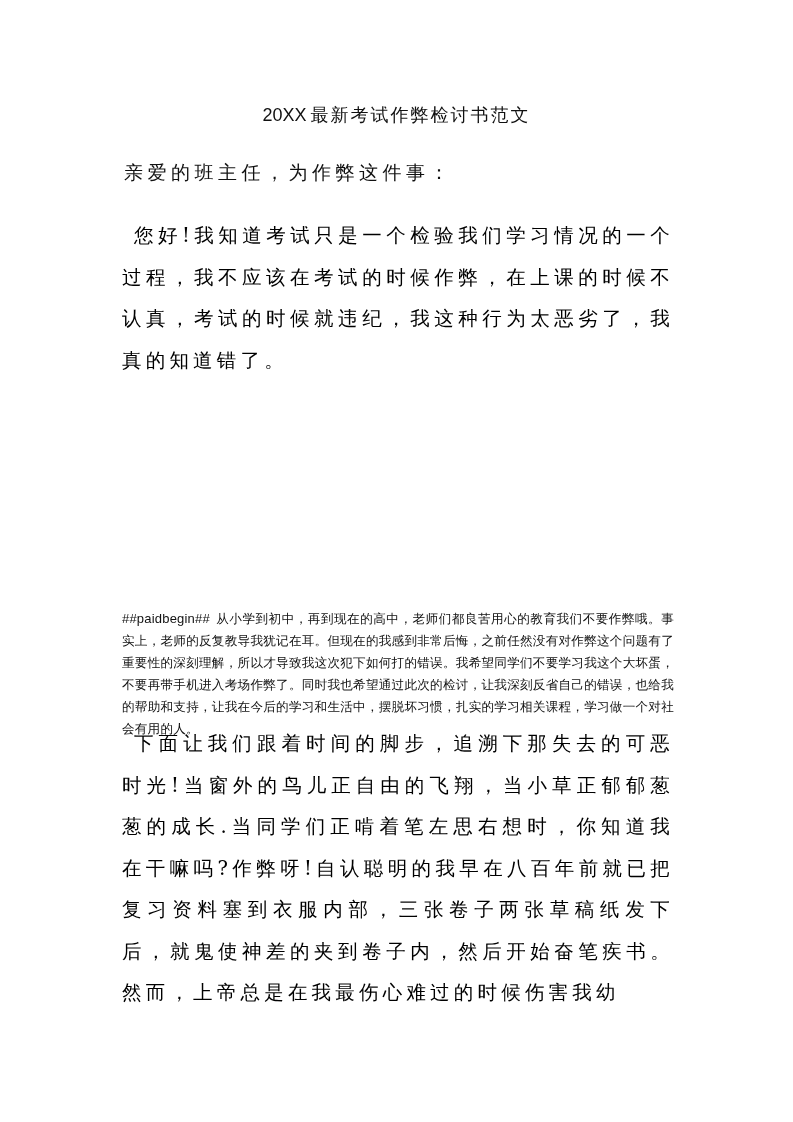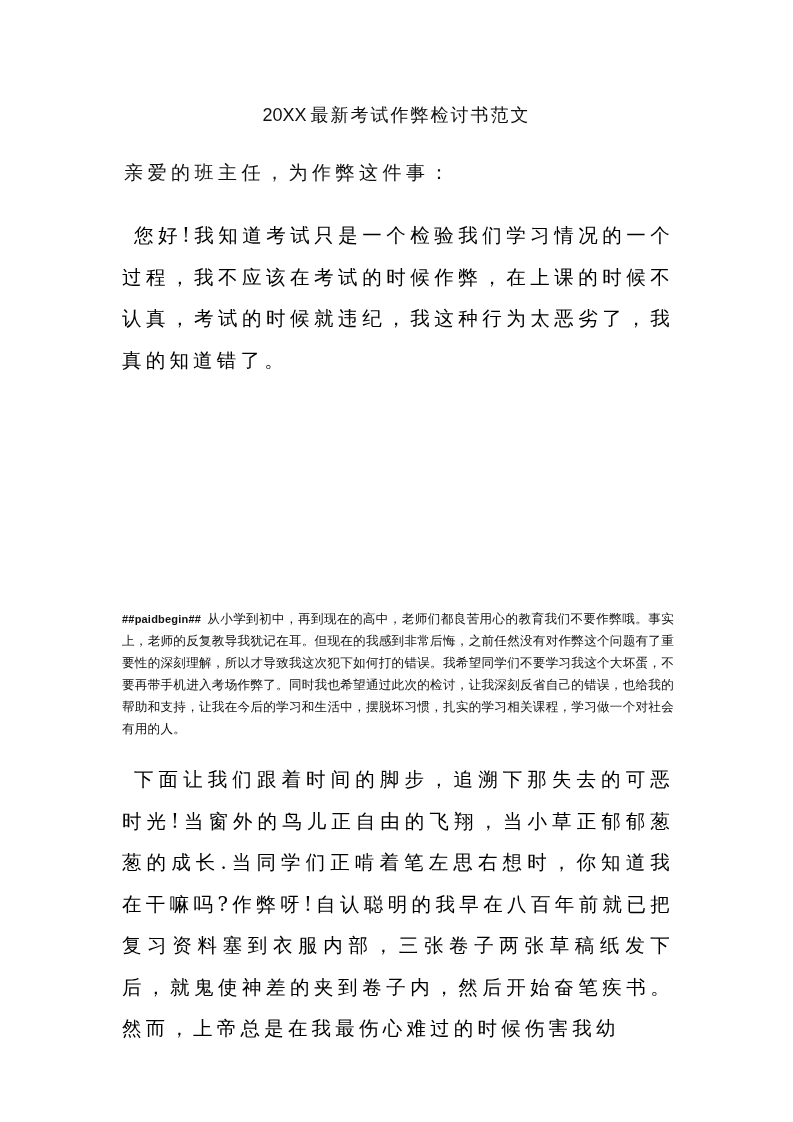--- a/index.html
+++ b/index.html
@@ -14,27 +14,27 @@
     position: absolute; left: 124px; top: 160px;
     font-family: "DejaVu Serif", serif; font-size: 19px; letter-spacing: 4.5px; color: #111;
   }
   .para {
     position: absolute; left: 122px; width: 552px;
     font-family: "DejaVu Serif", serif; font-size: 19.5px; line-height: 41.5px;
     letter-spacing: 4.2px; text-align: justify; text-indent: 12px; color: #000000; margin: 0;
   }
   .p1 { top: 215px; }
   .p2 { top: 349px; }
-  .p3 { top: 759px; }
+  .p3 { top: 723px; }
   .small {
     position: absolute; left: 122px; width: 552px; top: 608px;
     font-family: "DejaVu Serif", serif; font-size: 12.6px; line-height: 22px;
     text-align: justify; color: #111; margin: 0; letter-spacing: 0.2px;
   }
-  .small .marker { font-family: "Liberation Sans", sans-serif; font-size: 11px; margin-right: 6px; font-weight: bold; }
+  .small .marker { font-family: "Liberation Sans", sans-serif; font-size: 13px; margin-right: 6px; }
 </style>
 </head>
 <body>
 
 <div class="page">
   <div class="title">
     <span class="num">20XX</span><span>最新考试作弊检讨书范文</span>
   </div>
 
   <div class="greeting">亲爱的班主任，为作弊这件事：</div>

